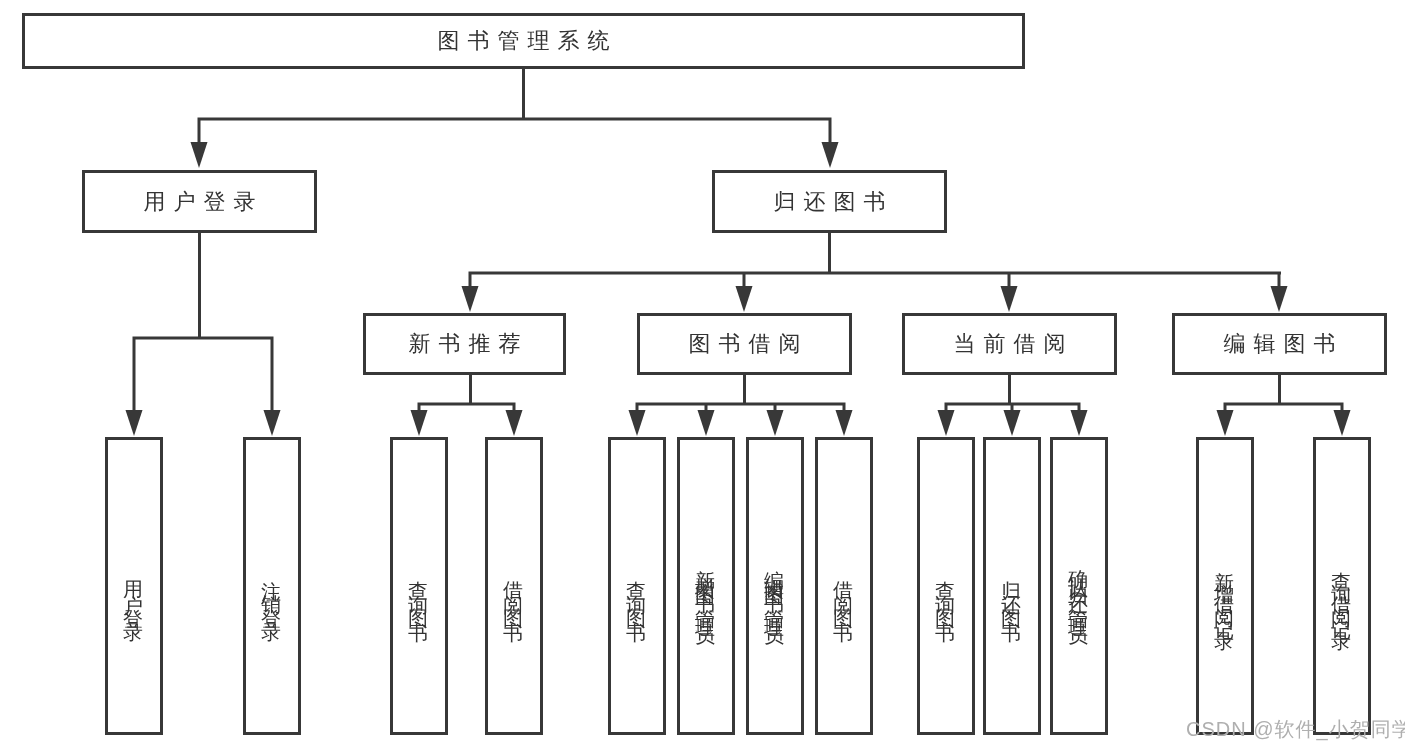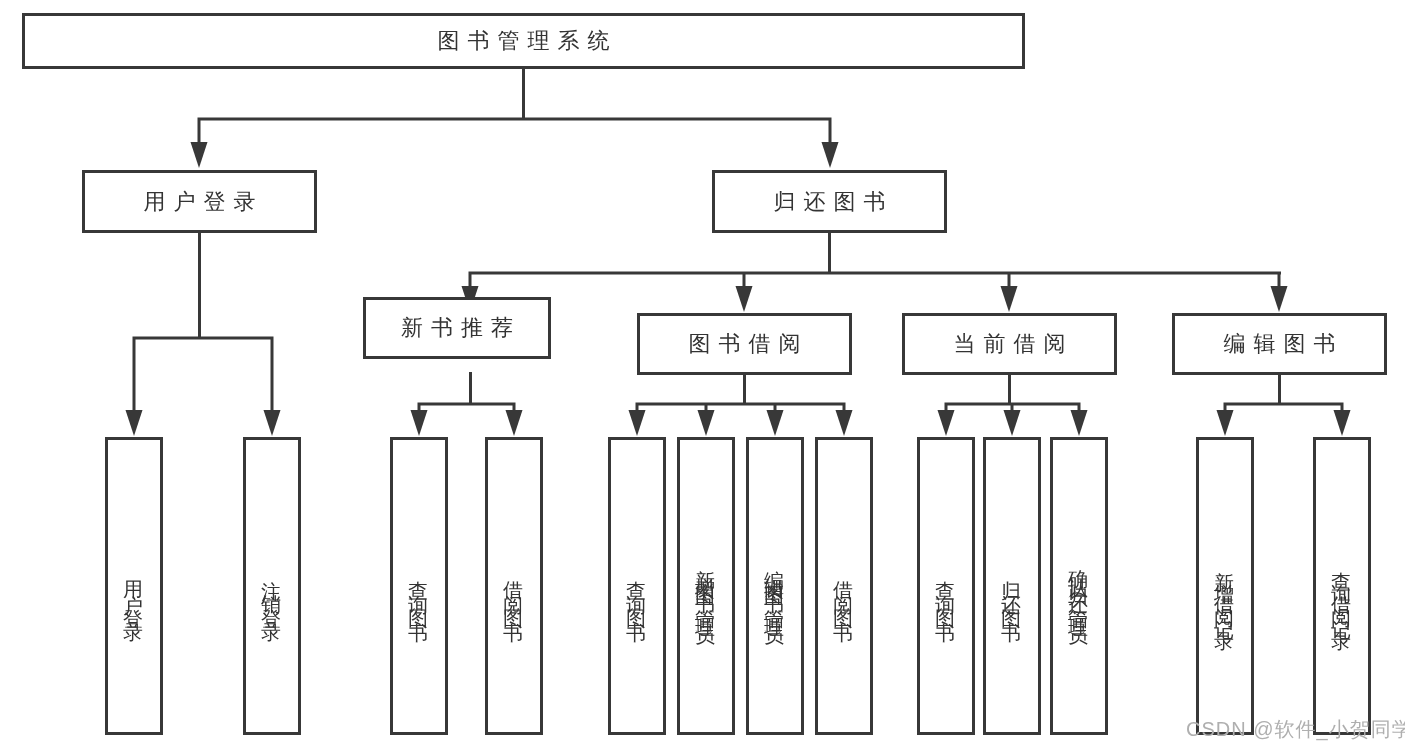--- a/index.html
+++ b/index.html
@@ -115,21 +115,21 @@
     <span>图书管理系统</span>
   </div>
 
   <div class="box hbox" style="left:82px;top:170px;width:235px;height:63px">
     <span>用户登录</span>
   </div>
   <div class="box hbox" style="left:712px;top:170px;width:235px;height:63px">
     <span>归还图书</span>
   </div>
 
-  <div class="box hbox" style="left:363px;top:297px;width:188px;height:62px">
+  <div class="box hbox" style="left:363px;top:313px;width:203px;height:62px">
     <span>新书推荐</span>
   </div>
   <div class="box hbox" style="left:637px;top:313px;width:215px;height:62px">
     <span>图书借阅</span>
   </div>
   <div class="box hbox" style="left:902px;top:313px;width:215px;height:62px">
     <span>当前借阅</span>
   </div>
   <div class="box hbox" style="left:1172px;top:313px;width:215px;height:62px">
     <span>编辑图书</span>

